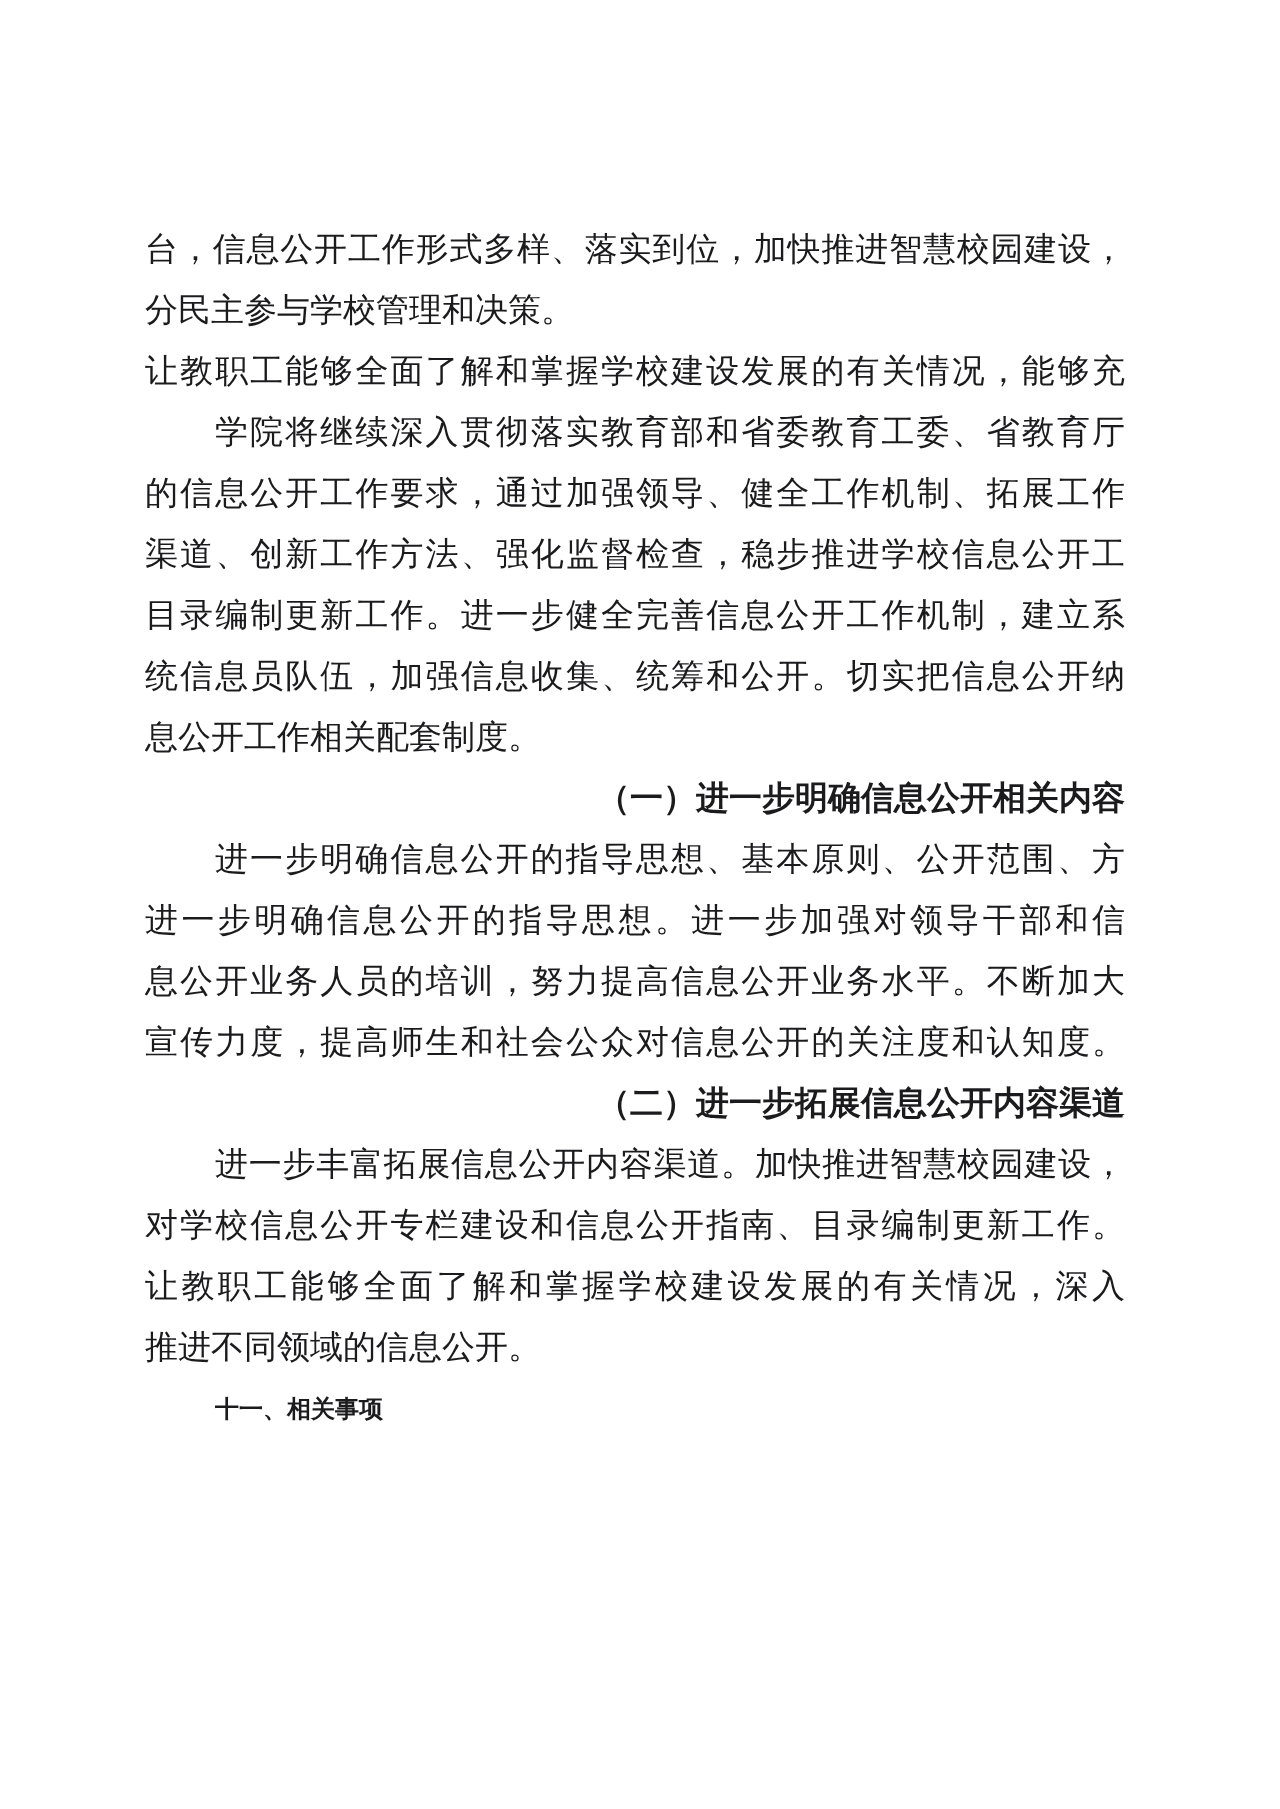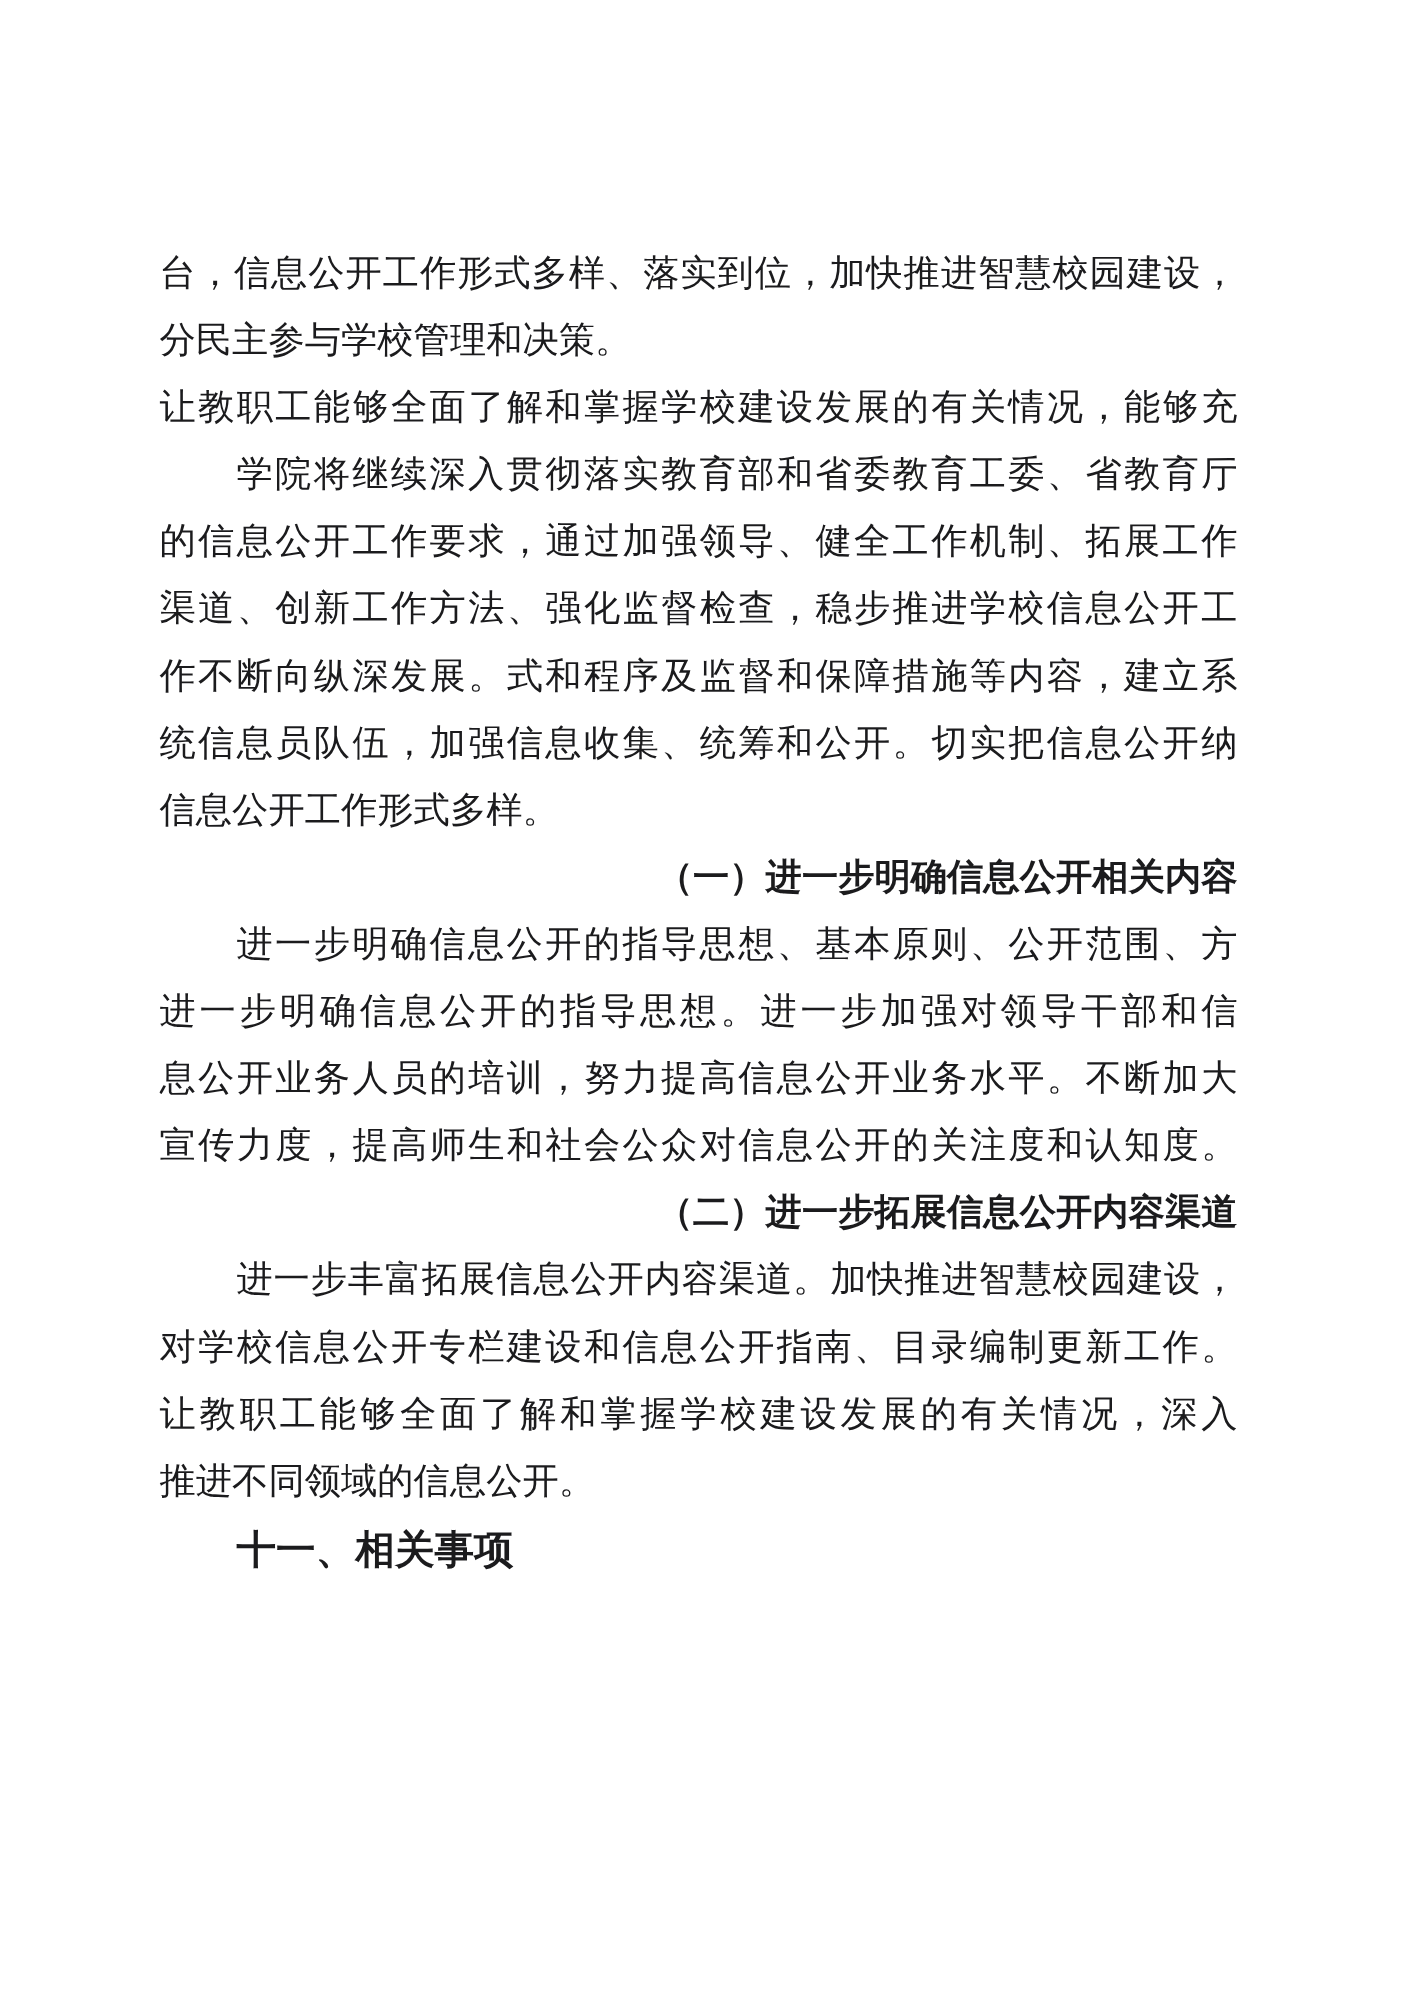--- a/index.html
+++ b/index.html
@@ -38,21 +38,21 @@
   .indent {
     text-indent: 70px;
   }
   .sub {
     font-weight: bold;
     text-align: right;
   }
   .major {
     font-family: "Liberation Sans", "DejaVu Sans", sans-serif;
     font-weight: bold;
-    font-size: 36px;
+    font-size: 24px;
   }
   .pagenum {
     position: absolute;
     left: 168px;
     top: 1592px;
     font-family: "Liberation Serif", "DejaVu Serif", serif;
     font-size: 24px;
     line-height: 34px;
     color: #ec4899;
     letter-spacing: 2px;
@@ -62,23 +62,23 @@
 <body>
 
 <div class="page">
   <div class="content">
     <div class="line fill">台，信息公开工作形式多样、落实到位，加快推进智慧校园建设，</div>
     <div class="line">分民主参与学校管理和决策。</div>
     <div class="line fill">让教职工能够全面了解和掌握学校建设发展的有关情况，能够充</div>
     <div class="line fill indent">学院将继续深入贯彻落实教育部和省委教育工委、省教育厅</div>
     <div class="line fill">的信息公开工作要求，通过加强领导、健全工作机制、拓展工作</div>
     <div class="line fill">渠道、创新工作方法、强化监督检查，稳步推进学校信息公开工</div>
-    <div class="line fill">作不断向纵深发展。式和程序及监督和保障措施等内容，建立系</div>
+    <div class="line fill">目录编制更新工作。进一步健全完善信息公开工作机制，建立系</div>
     <div class="line fill">统信息员队伍，加强信息收集、统筹和公开。切实把信息公开纳</div>
-    <div class="line">信息公开工作形式多样。</div>
+    <div class="line">息公开工作相关配套制度。</div>
     <div class="line indent sub">（一）进一步明确信息公开相关内容</div>
     <div class="line fill indent">进一步明确信息公开的指导思想、基本原则、公开范围、方</div>
     <div class="line fill">进一步明确信息公开的指导思想。进一步加强对领导干部和信</div>
     <div class="line fill">息公开业务人员的培训，努力提高信息公开业务水平。不断加大</div>
     <div class="line fill">宣传力度，提高师生和社会公众对信息公开的关注度和认知度。</div>
     <div class="line indent sub">（二）进一步拓展信息公开内容渠道</div>
     <div class="line fill indent">进一步丰富拓展信息公开内容渠道。加快推进智慧校园建设，</div>
     <div class="line fill">对学校信息公开专栏建设和信息公开指南、目录编制更新工作。</div>
     <div class="line fill">让教职工能够全面了解和掌握学校建设发展的有关情况，深入</div>
     <div class="line">推进不同领域的信息公开。</div>

